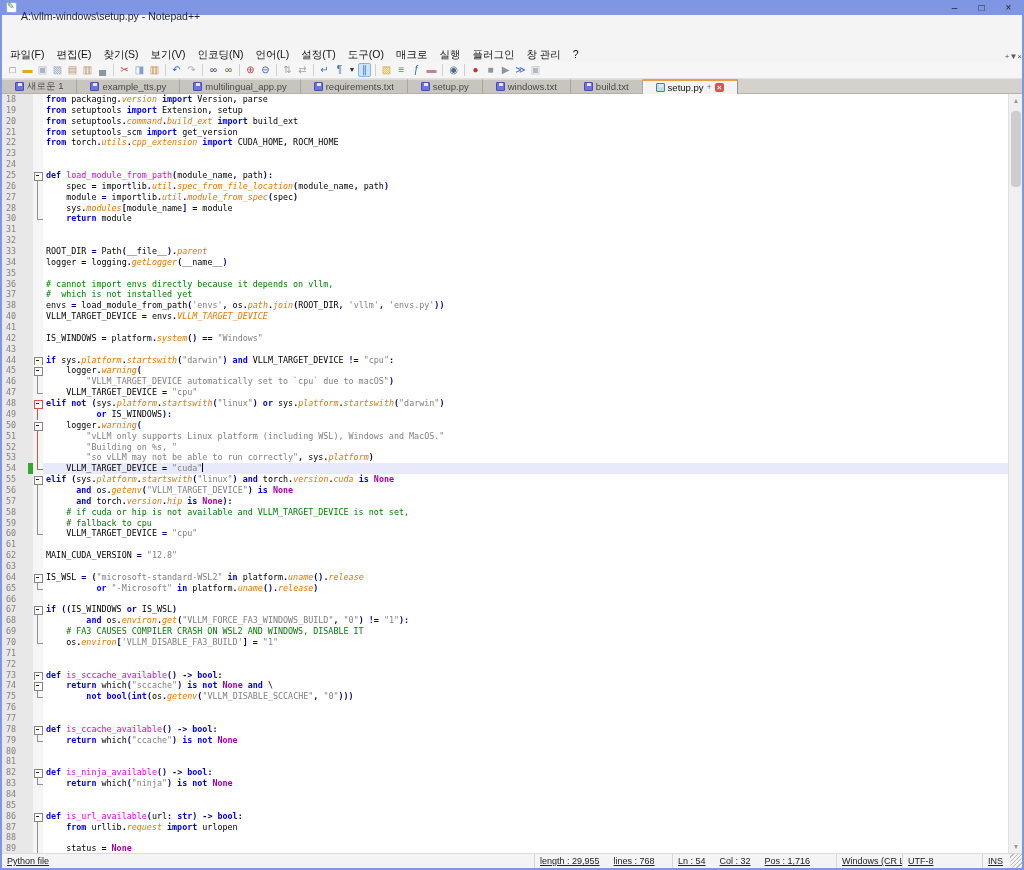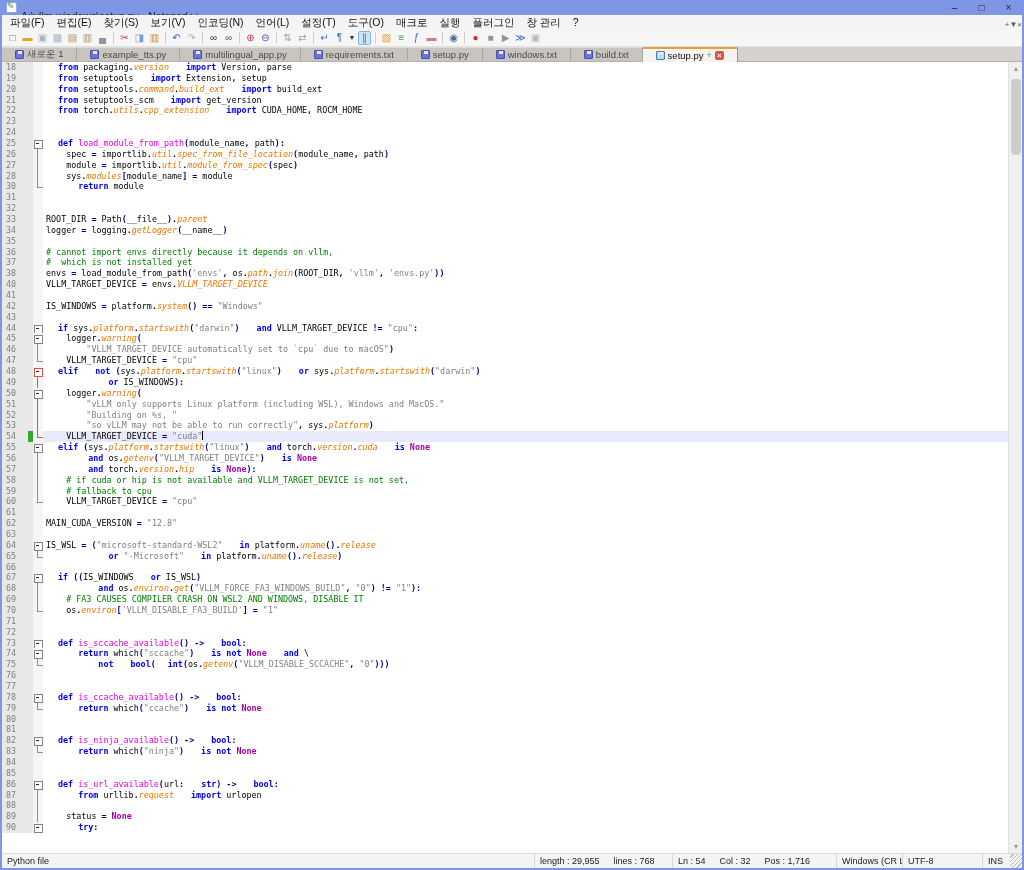--- a/index.html
+++ b/index.html
@@ -15,21 +15,21 @@
   .app-icon { width:11px; height:11px; background:#fdfdfd; border:1px solid #9aa8e0;
     border-radius:2px; margin-right:4px; position:relative; }
   .app-icon::after { content:"✎"; position:absolute; left:0; top:-2px; font-size:9px; color:#3a9a3a; }
   .title-text { font-size:10.5px; color:#1d2433; white-space:nowrap;margin-top:16px; }
   .titlebar .spacer { flex:1; }
   .winbtn { width:27px; height:14px; display:flex; align-items:center; justify-content:center;
     font-size:10px; color:#222; cursor:default; }
 
   
   .menubar { height:15px; background:#f4f4f4; display:flex; align-items:center;
-    padding-left:2px; flex:0 0 auto; font-size:10.5px; color:#111; }
+    padding-left:2px; flex:0 0 auto; font-size:10.5px; color:#111;margin-top:32px; }
   .mi { padding:0 6px; line-height:15px; }
   .menubar .spacer { flex:1; }
   .mr-ic { width:16px; text-align:center; font-size:8px; color:#555; }
 
   
   .toolbar { height:17px; background:#f6f6f6; border-bottom:1px solid #e2e2e2;
     display:flex; align-items:center; padding-left:3px; flex:0 0 auto; }
   .tbi { width:13px; height:14px; margin:0 1px; display:flex; align-items:center;
     justify-content:center; font-size:10px; line-height:14px; border:1px solid transparent; }
   .tbi.small { width:8px; font-size:7px; }
@@ -67,21 +67,21 @@
   .fold.l::after  { content:""; position:absolute; left:4px; top:6px; height:1px; right:0; background:#909090; }
   .fold.box::before { content:""; position:absolute; left:1px; top:2px; width:7px; height:7px;
     border:1px solid #848484; background:#fdfdfd; }
   .fold.box::after { content:""; position:absolute; left:3px; top:5px; width:3px; height:1px; background:#222; }
   .fold.red.v::before, .fold.red.l::before, .fold.red.l::after { background:#e05048; }
   .fold.red.box::before { border-color:#e05048; }
   .code { flex:1 1 auto; white-space:pre; padding-left:3px; color:#000; }
   .line.cur .code { background:#e8e9fb; }
   .caret { display:inline-block; width:1px; height:9px; background:#000; vertical-align:-1px; }
 
-  .tk-k { color:#0000f0; font-weight:bold;margin-left:12px; }
+  .tk-k { color:#0000f0; font-weight:bold; }
   .tk-n { color:#a800a8; font-weight:bold; }
   .tk-f { color:#e800e8; }
   .tk-a { color:#e87800; font-style:italic; }
   .tk-s { color:#808080; }
   .tk-c { color:#008000; }
   .tk-o { color:#000080; font-weight:bold; }
   .tk-p { color:#000000; }
 
   
   .vscroll { width:14px; flex:0 0 auto; background:#f0f0f0; border-left:1px solid #e0e0e0;
@@ -89,21 +89,21 @@
   .sb-arrow { position:absolute; left:0; width:14px; height:13px; color:#9a9a9a; font-size:7px;
     text-align:center; line-height:13px; }
   .sb-arrow.up { top:0; } .sb-arrow.down { bottom:0; }
   .sb-thumb { position:absolute; left:2px; width:10px; top:17px; height:76px;
     background:#cdcdcd; border-radius:4px; }
 
   
   .statusbar { height:15px; background:#f4f4f4; border-top:1px solid #dcdcdc;
     display:flex; align-items:center; font-size:9px; color:#222; flex:0 0 auto; }
   .sb-sec { height:100%; display:flex; align-items:center; padding-left:5px;
-    border-left:1px solid #d8d8d8; white-space:nowrap; overflow:hidden; }
+    border-left:1px solid #d8d8d8; white-space:nowrap; overflow:hidden;text-decoration:underline; }
   .sb-sec.first { border-left:none; flex:1 1 auto; }
   .sb-gap { display:inline-block; width:14px; }
   .grip { width:12px; height:100%; background:
     repeating-linear-gradient(135deg,#f4f4f4 0 2px,#bbb 2px 3px); }
 </style>
 </head>
 <body>
 
 <div class="window">
 

